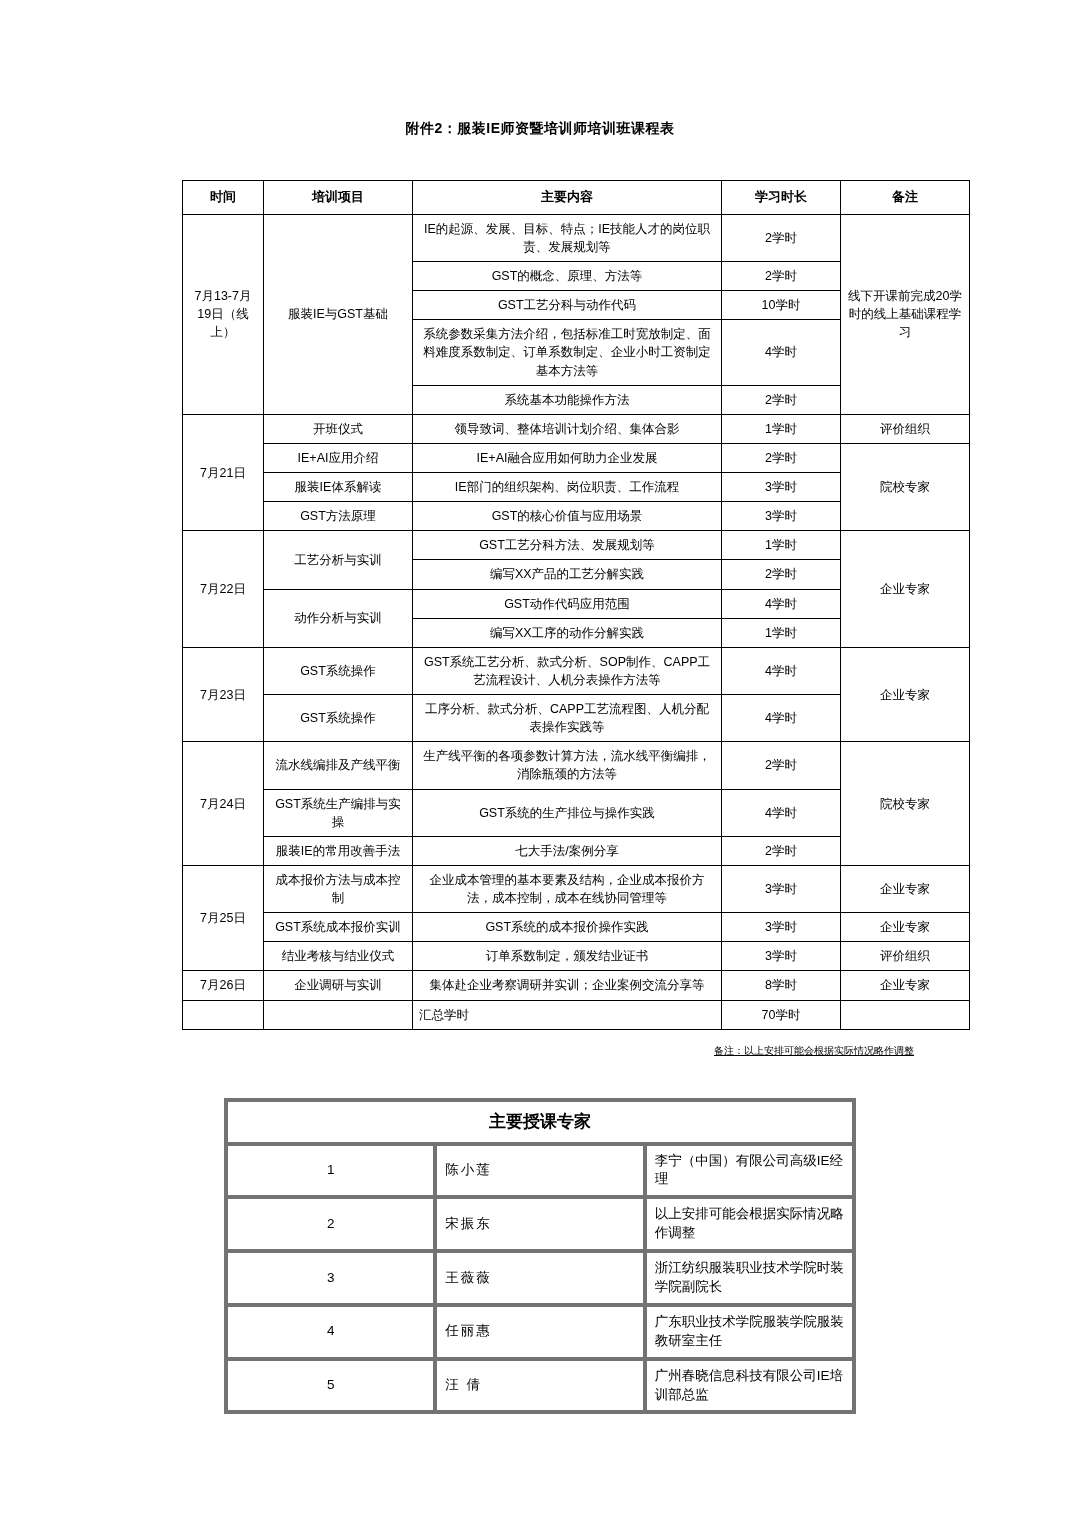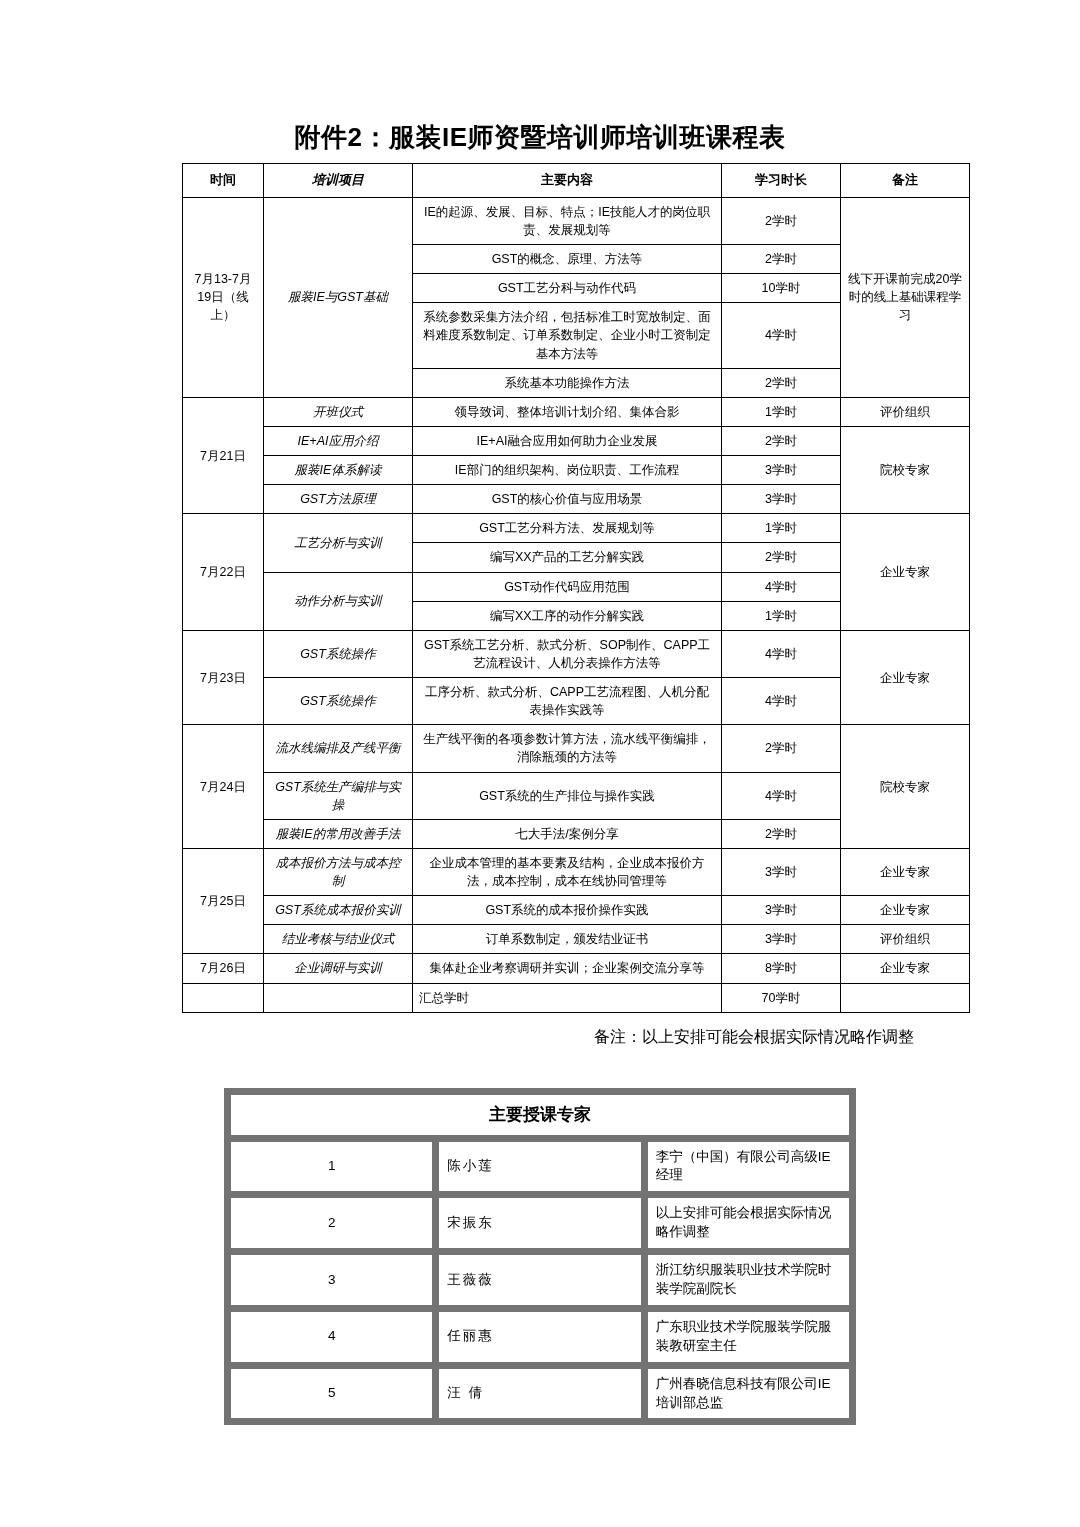--- a/index.html
+++ b/index.html
@@ -17,27 +17,27 @@
   }
   .page {
     position: relative;
     width: 1080px;
     height: 1527px;
     box-sizing: border-box;
     padding: 0;
   }
   .doc-title {
     text-align: center;
-    font-size: 26px;
+    font-size: 14px;
     font-weight: bold;
     margin-top: 120px;
     letter-spacing: 0.5px;
   }
   .table-wrap {
-    margin: 8px auto 0 auto;
+    margin: 42px auto 0 auto;
     width: 748px;
     padding-left: 32px;
   }
   table.schedule {
     border-collapse: collapse;
     width: 100%;
     table-layout: fixed;
   }
   table.schedule td, table.schedule th {
     border: 1px solid #000000;
@@ -47,46 +47,47 @@
     line-height: 1.45;
     font-weight: normal;
   }
   table.schedule th {
     text-align: center;
     font-weight: bold;
     font-size: 13px;
     padding: 7px 4px;
   }
   .c-time { width: 72px; text-align: center; }
-  .c-proj { width: 140px; text-align: center; font-style: italic; }
+  .c-proj { width: 140px; text-align: center; }
   .c-content { width: 300px; text-align: left; }
   .c-hours { width: 110px; text-align: center; }
   .c-note { width: 120px; text-align: center; }
 
   .center { }
   .left { text-align: center; }
 
   .note-line {
     width: 748px;
     margin: 14px auto 16px auto;
     text-align: right;
-    font-size: 16px;
+    font-size: 10px;
+    text-decoration: underline;
   }
 
   .experts-wrap {
     margin: 40px auto 0 auto;
     width: 632px;
   }
   table.experts {
     border-collapse: collapse;
     width: 100%;
     table-layout: fixed;
   }
   table.experts td {
-    border: 7px solid #737373;
+    border: 4px solid #737373;
     font-size: 13.5px;
     padding: 6px 8px;
     vertical-align: middle;
     line-height: 1.4;
   }
   table.experts td.e-title {
     text-align: center;
     font-size: 17px;
     font-weight: bold;
     padding: 8px 0;

